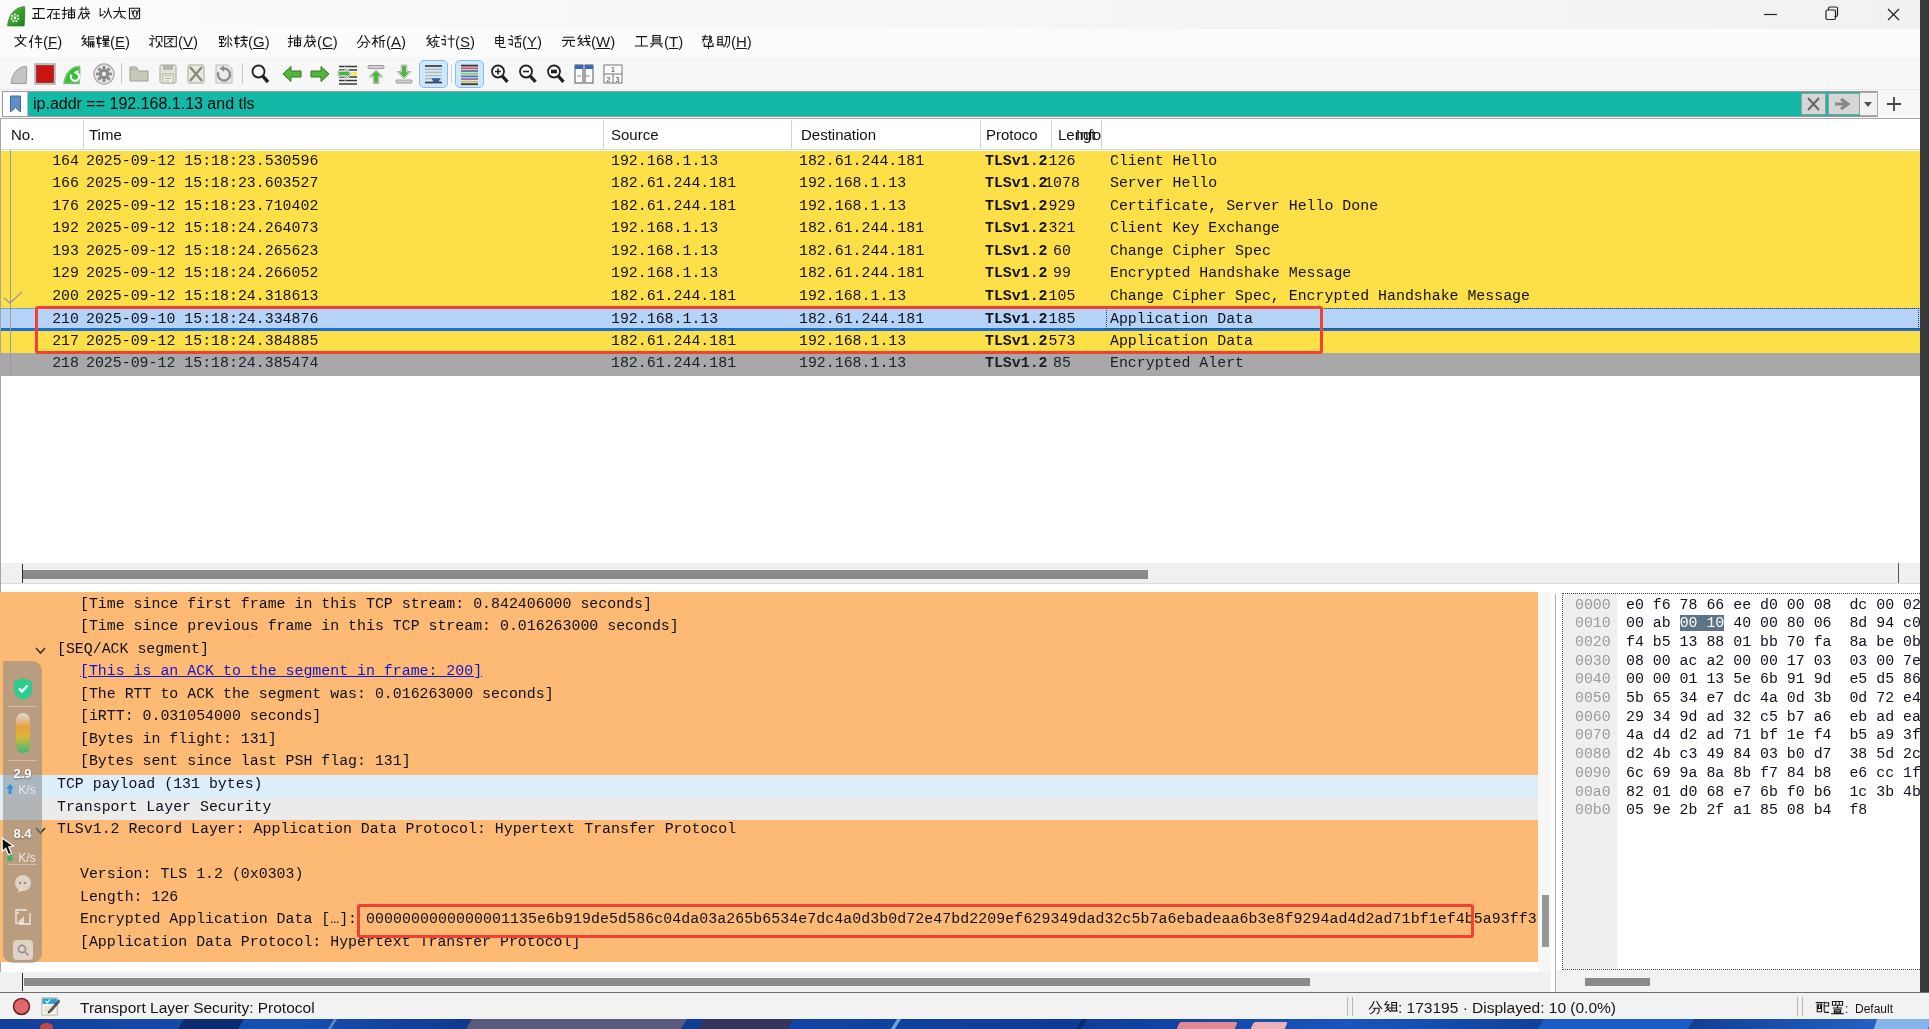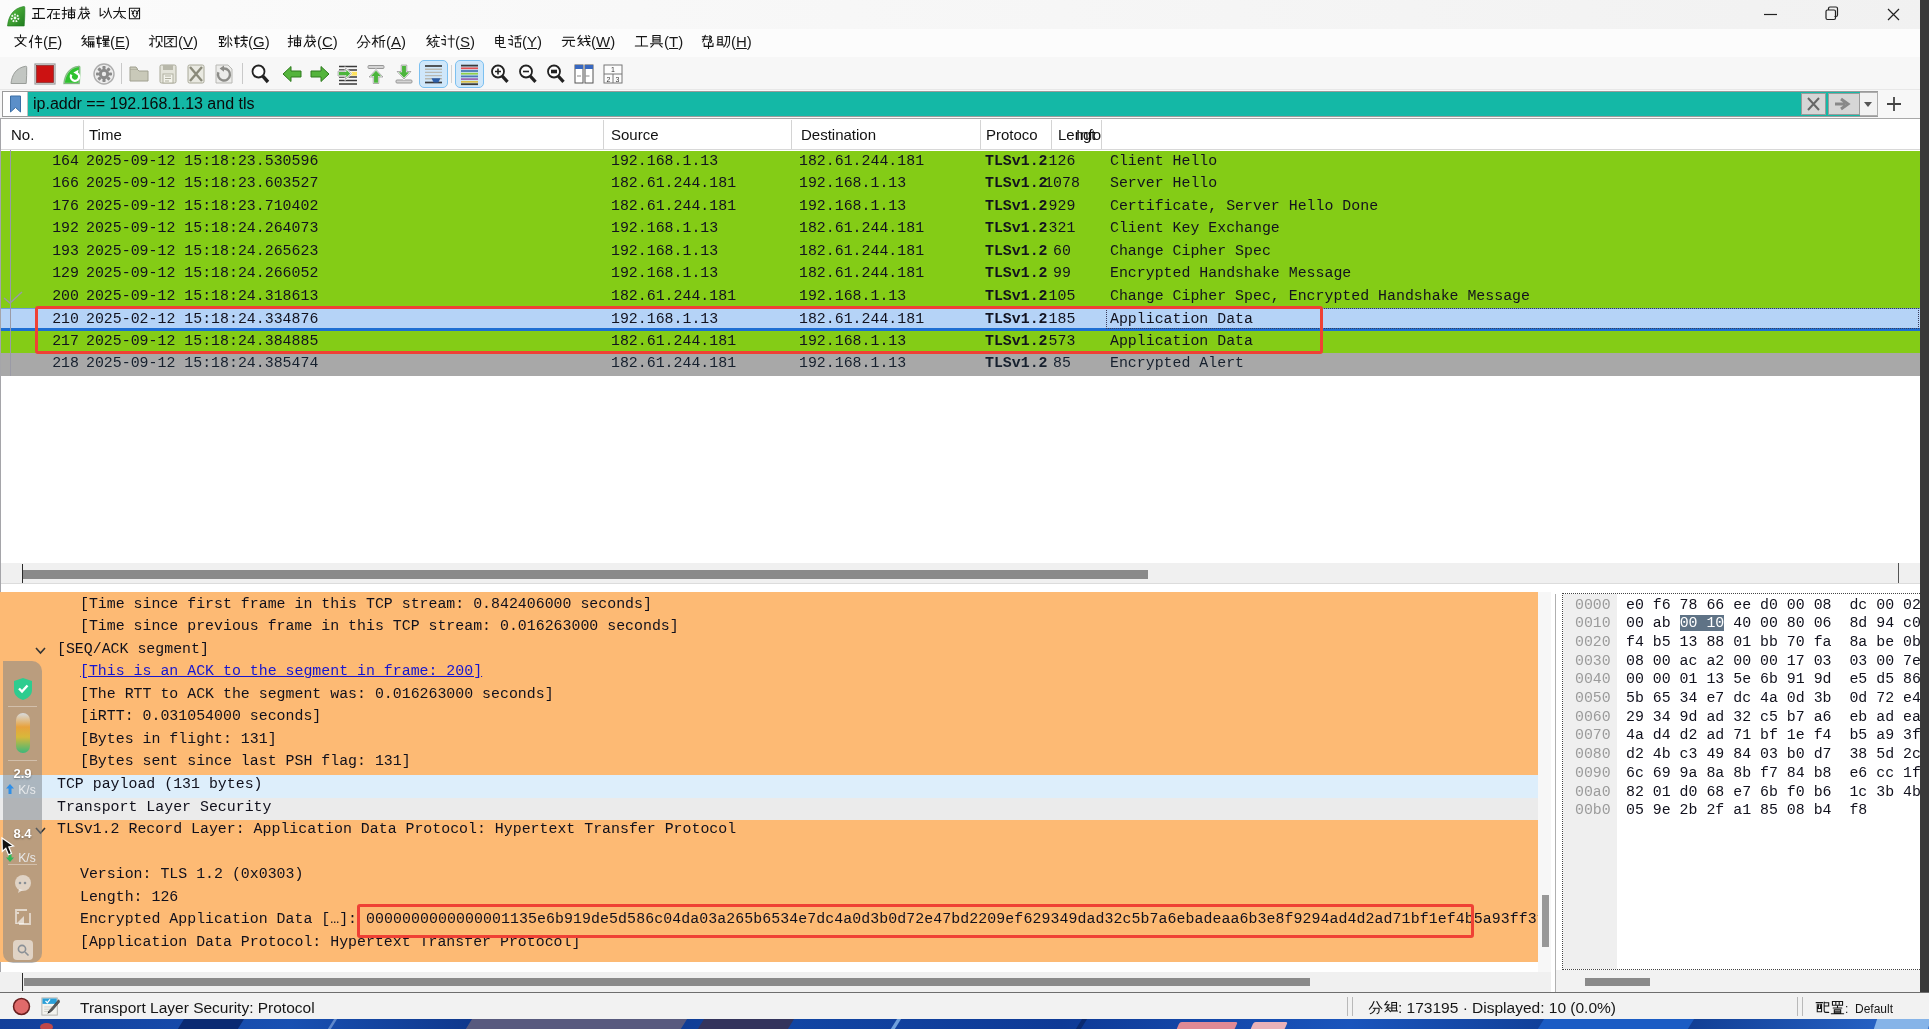--- a/index.html
+++ b/index.html
@@ -12,21 +12,21 @@
 .tbi { position:absolute; top:5px; width:24px; height:24px; }
 .tsep { position:absolute; top:6px; width:1px; height:21px; background:#c9c9c9; }
 .filterbar { left:0; top:90px; width:1929px; height:28px; background:#f7f7f7; }
 .filter-field { position:absolute; left:2px; top:1px; width:1876px; height:26px; border:1px solid #9a9a9a; background:#14b8a6; }
 .bookmark-box { position:absolute; left:0; top:0; width:25px; height:24px; background:#fff; border-right:1px solid #c0c0c0; }
 .filter-text { position:absolute; left:30px; top:3px; font-size:16px; color:#0a0a0a; }
 .fbtn { position:absolute; top:1px; width:25px; height:22px; background:#d6d6d6; border:1px solid #9a9a9a; }
 .hdr { left:0; top:118px; width:1921px; height:32px; background:#fff; border-top:1px solid #a8a8a8; border-bottom:1px solid #d8d8d8; font-size:15px; color:#111; }
 .hdr span { position:absolute; top:7px; }
 .hsep { position:absolute; top:1px; height:29px; width:1px; background:#d4d4d4; }
-.prow { position:absolute; left:0; width:1921px; height:22.55px; background:#84cc16; font-family:"Liberation Mono", monospace; font-size:14.9px; color:#12121e; }
+.prow { position:absolute; left:0; width:1921px; height:22.55px; background:#fde047; font-family:"Liberation Mono", monospace; font-size:14.9px; color:#12121e; }
 .prow span { position:absolute; top:2px; white-space:pre; }
 .c-no { left:0; width:79px; text-align:right; }
 .c-time { left:86px; } .c-src { left:611px; } .c-dst { left:799px; }
 .c-proto { left:985px;font-weight:bold; } .c-len { left:1020px; width:84px; text-align:center; } .c-info { left:1110px; }
 .sel { background:#b5d3f7; border-top:1px solid #6f9fd8; border-bottom:3px solid #1e6ed2; }
 .grayrow { background:#a8a8a8; color:#16202e; }
 .detail { left:0; top:592px; width:1540px; height:370px; background:#fdba74; overflow:hidden; }
 .drow { position:absolute; left:0; width:1540px; height:22.6px; }
 .drow .tx { position:absolute; top:1px; }
 .hex { left:1563px; top:594px; width:358px; height:375px; background:#fff; outline:1px dotted #444; }
@@ -459,21 +459,21 @@
       <span class="c-no">200</span>
       <span class="c-time">2025-09-12 15:18:24.318613</span>
       <span class="c-src">182.61.244.181</span>
       <span class="c-dst">192.168.1.13</span>
       <span class="c-proto">TLSv1.2</span>
       <span class="c-len">105</span>
       <span class="c-info">Change Cipher Spec, Encrypted Handshake Message</span>
     </div>
 <div class="prow sel" style="top:158.35px">
       <span class="c-no">210</span>
-      <span class="c-time">2025-02-12 15:18:24.334876</span>
+      <span class="c-time">2025-09-10 15:18:24.334876</span>
       <span class="c-src">192.168.1.13</span>
       <span class="c-dst">182.61.244.181</span>
       <span class="c-proto">TLSv1.2</span>
       <span class="c-len">185</span>
       <span class="c-info">Application Data</span>
     </div>
 <div class="prow " style="top:180.90px">
       <span class="c-no">217</span>
       <span class="c-time">2025-09-12 15:18:24.384885</span>
       <span class="c-src">182.61.244.181</span>

